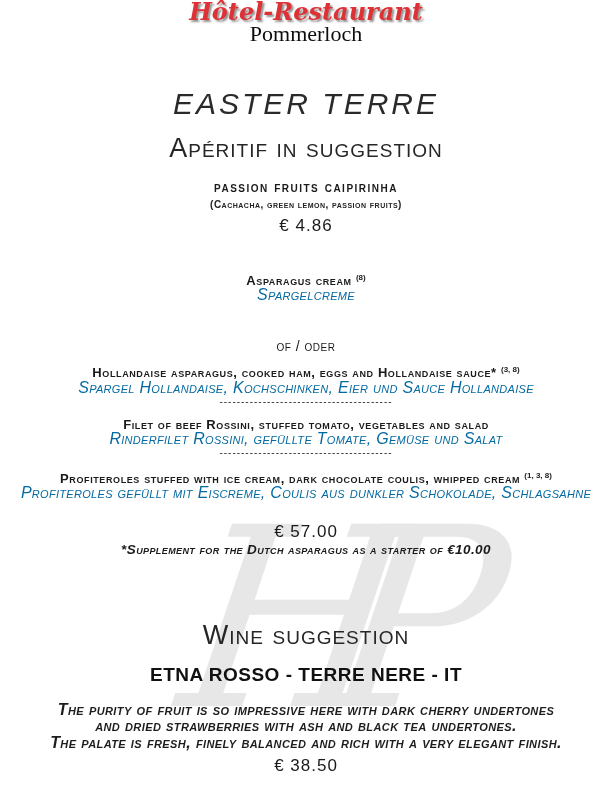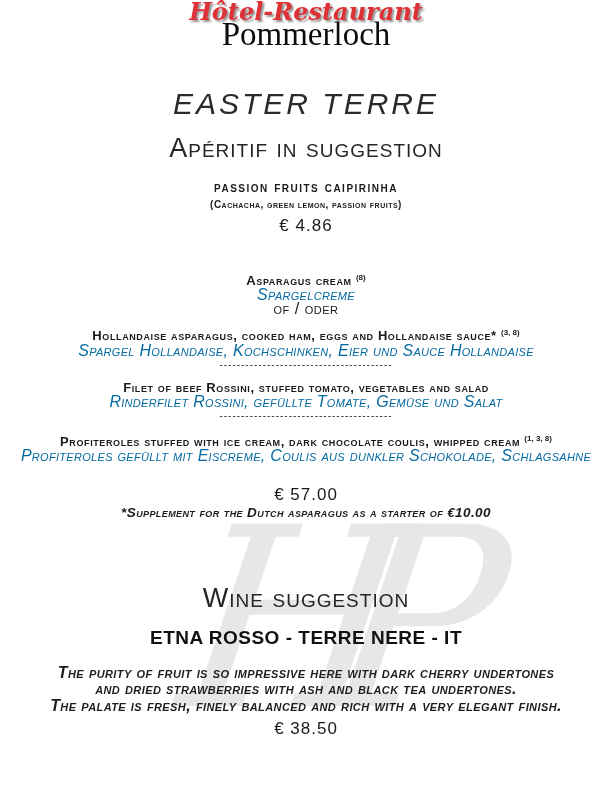--- a/index.html
+++ b/index.html
@@ -41,21 +41,21 @@
     font-style:italic;
     font-weight:bold;
     font-size:24px;
     color:#dd3136;
     text-shadow:2px 2px 2px rgba(60,60,60,0.55);
     line-height:24px;
     letter-spacing:0px;
   }
   .logo-name{
     font-family:"Liberation Serif",serif;
-    font-size:33px;
+    font-size:22px;
     color:#0d0d0d;
     line-height:26px;
     margin-top:-3px;
   }
   
   .page-title{
     margin-top:40px;
     font-size:30px;
     font-style:italic;
     letter-spacing:3px;
@@ -115,23 +115,24 @@
     font-variant:small-caps;
     font-style:italic;
     font-size:16px;
     letter-spacing:0.3px;
     color:#0369a1;
     line-height:14px;
     white-space:nowrap;
   }
   .or-row{
     font-variant:small-caps;
-    font-size:16px;
+    font-size:14px;
     letter-spacing:0.5px;
     line-height:14px;
+    margin-top:37px;
   }
   .separator{
     font-size:10px;
     letter-spacing:1px;
     color:#2e2e2e;
     line-height:13px;
   }
   .mt-asparagus{margin-top:34px;}
   .mt-course{margin-top:9px;}
   .menu-price{margin-top:21px;}

